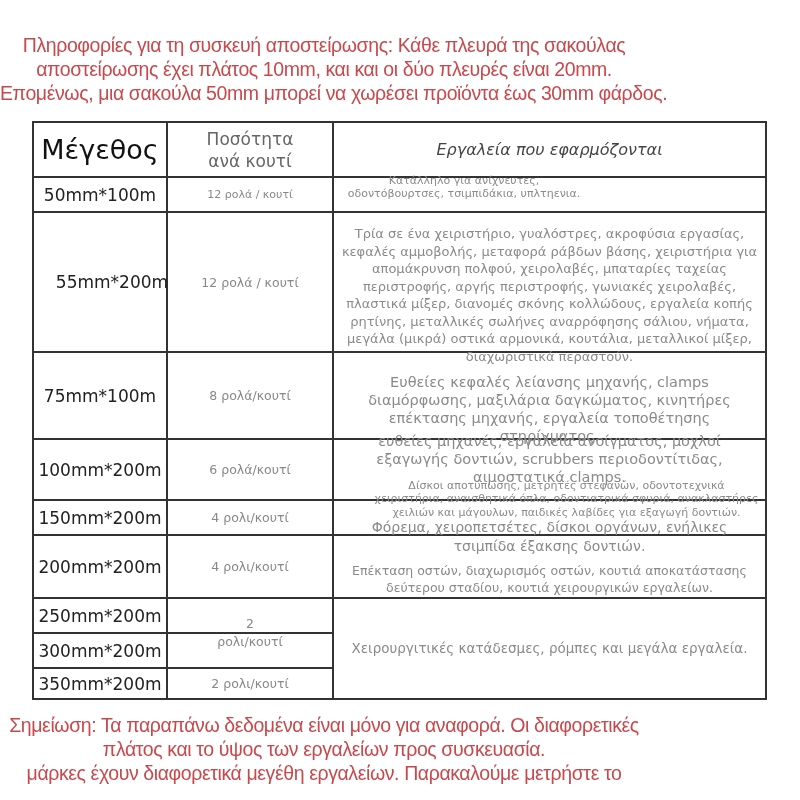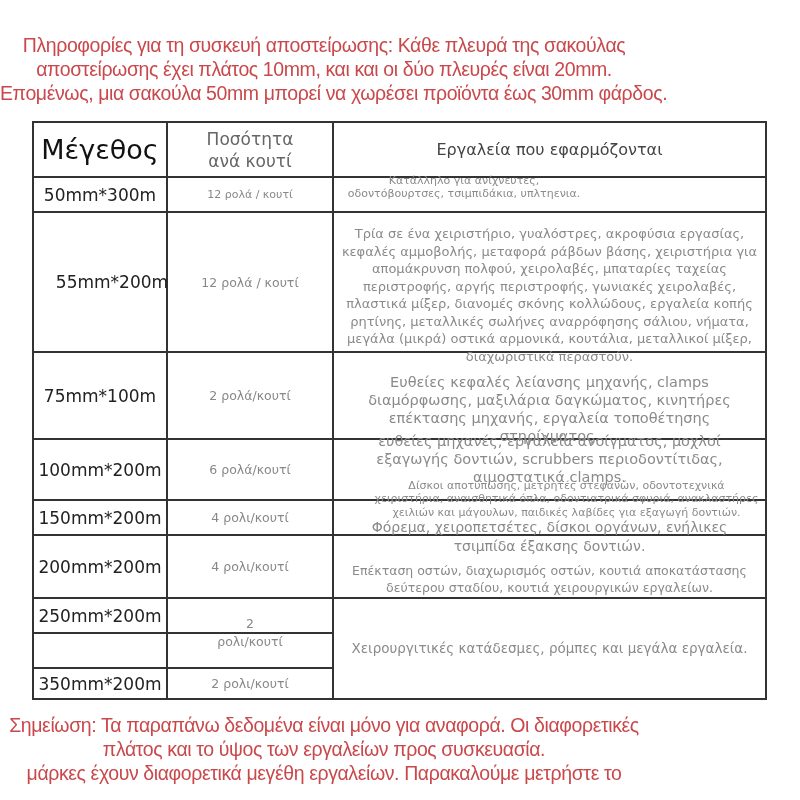--- a/index.html
+++ b/index.html
@@ -59,48 +59,49 @@
   <div class="vline" style="left:0;top:0;height:579px;"></div>
   <div class="vline" style="left:134px;top:0;height:579px;"></div>
   <div class="vline" style="left:300px;top:0;height:579px;"></div>
   <div class="vline" style="left:733px;top:0;height:579px;"></div>
 
   <div class="cell hdr-size" style="left:2px;top:2px;width:132px;height:53px;">Μέγεθος</div>
   <div class="cell hdr-qty" style="left:136px;top:2px;width:164px;height:53px;flex-direction:column;">
     <span>Ποσότητα</span>
     <span>ανά κουτί</span>
   </div>
-  <div class="cell hdr-tools" style="left:302px;top:2px;width:431px;height:53px;">Εργαλεία που εφαρμόζονται</div>
+  <div class="cell hdr-tools" style="left:302px;top:2px;width:431px;height:53px;font-style:italic;">Εργαλεία που εφαρμόζονται</div>
 
-  <div class="cell size" style="left:2px;top:57px;width:132px;height:33px;">50mm*300m</div>
+  <div class="cell size" style="left:2px;top:57px;width:132px;height:33px;">50mm*100m</div>
   <div class="cell qty" style="left:136px;top:57px;width:164px;height:33px;font-size:11px;">12 ρολά / κουτί</div>
   <div class="cell tools sm" style="left:302px;top:55px;width:260px;height:22px;">Κατάλληλο για ανίχνευτες, οδοντόβουρτσες, τσιμπιδάκια, υπλτηενια.</div>
 
   <div class="cell size" style="left:2px;top:92px;width:156px;height:138px;">55mm*200m</div>
   <div class="cell qty" style="left:136px;top:92px;width:164px;height:138px;">12 ρολά / κουτί</div>
   <div class="cell tools" style="left:302px;top:104px;width:431px;height:126px;align-items:flex-start;">Τρία σε ένα χειριστήριο, γυαλόστρες, ακροφύσια εργασίας, κεφαλές αμμοβολής, μεταφορά ράβδων βάσης, χειριστήρια για απομάκρυνση πολφού, χειρολαβές, μπαταρίες ταχείας περιστροφής, αργής περιστροφής, γωνιακές χειρολαβές, πλαστικά μίξερ, διανομές σκόνης κολλώδους, εργαλεία κοπής ρητίνης, μεταλλικές σωλήνες αναρρόφησης σάλιου, νήματα, μεγάλα (μικρά) οστικά αρμονικά, κουτάλια, μεταλλικοί μίξερ, διαχωριστικά περαστούν.</div>
 
   <div class="cell size" style="left:2px;top:232px;width:132px;height:85px;">75mm*100m</div>
-  <div class="cell qty" style="left:136px;top:232px;width:164px;height:85px;">2 ρολά/κουτί</div>
+  <div class="cell qty" style="left:136px;top:232px;width:164px;height:85px;">8 ρολά/κουτί</div>
   <div class="cell tools md" style="left:302px;top:258px;width:431px;height:60px;">Ευθείες κεφαλές λείανσης μηχανής, clamps διαμόρφωσης, μαξιλάρια δαγκώματος, κινητήρες επέκτασης μηχανής, εργαλεία τοποθέτησης στηρίγματος.</div>
 
   <div class="cell size" style="left:2px;top:319px;width:132px;height:59px;">100mm*200m</div>
   <div class="cell qty" style="left:136px;top:319px;width:164px;height:59px;">6 ρολά/κουτί</div>
   <div class="cell tools md" style="left:302px;top:318px;width:431px;height:40px;">ευθείες μηχανές, εργαλεία ανοίγματος, μοχλοί εξαγωγής δοντιών, scrubbers περιοδοντίτιδας, αιμοστατικά clamps.</div>
 
   <div class="cell size" style="left:2px;top:380px;width:132px;height:33px;">150mm*200m</div>
   <div class="cell qty" style="left:136px;top:380px;width:164px;height:33px;">4 ρολι/κουτί</div>
   <div class="cell tools sm" style="left:302px;top:357px;width:431px;height:42px;padding-left:40px;">Δίσκοι αποτύπωσης, μετρητές στεφανών, οδοντοτεχνικά χειριστήρια, αναισθητικά όπλα, οδοντιατρικά σφυριά, ανακλαστήρες χειλιών και μάγουλων, παιδικές λαβίδες για εξαγωγή δοντιών.</div>
 
   <div class="cell size" style="left:2px;top:415px;width:132px;height:61px;">200mm*200m</div>
   <div class="cell qty" style="left:136px;top:415px;width:164px;height:61px;">4 ρολι/κουτί</div>
   <div class="cell tools lg" style="left:302px;top:396px;width:431px;height:40px;">Φόρεμα, χειροπετσέτες, δίσκοι οργάνων, ενήλικες τσιμπίδα έξακσης δοντιών.</div>
   <div class="cell tools" style="left:302px;top:440px;width:431px;height:36px;font-size:12.5px;line-height:17px;">Επέκταση οστών, διαχωρισμός οστών, κουτιά αποκατάστασης δεύτερου σταδίου, κουτιά χειρουργικών εργαλείων.</div>
 
   <div class="cell size" style="left:2px;top:478px;width:132px;height:33px;">250mm*200m</div>
+  <div class="cell size" style="left:2px;top:513px;width:132px;height:33px;">300mm*200m</div>
   <div class="cell size" style="left:2px;top:548px;width:132px;height:29px;">350mm*200m</div>
 
   <div class="cell qty" style="left:136px;top:478px;width:164px;height:68px;flex-direction:column;line-height:18px;">
     <span>2</span>
     <span>ρολι/κουτί</span>
   </div>
   <div class="cell qty" style="left:136px;top:548px;width:164px;height:29px;">2 ρολι/κουτί</div>
 
   <div class="cell tools" style="left:302px;top:478px;width:431px;height:99px;font-size:13.5px;">Χειρουργιτικές κατάδεσμες, ρόμπες και μεγάλα εργαλεία.</div>
 </div>

